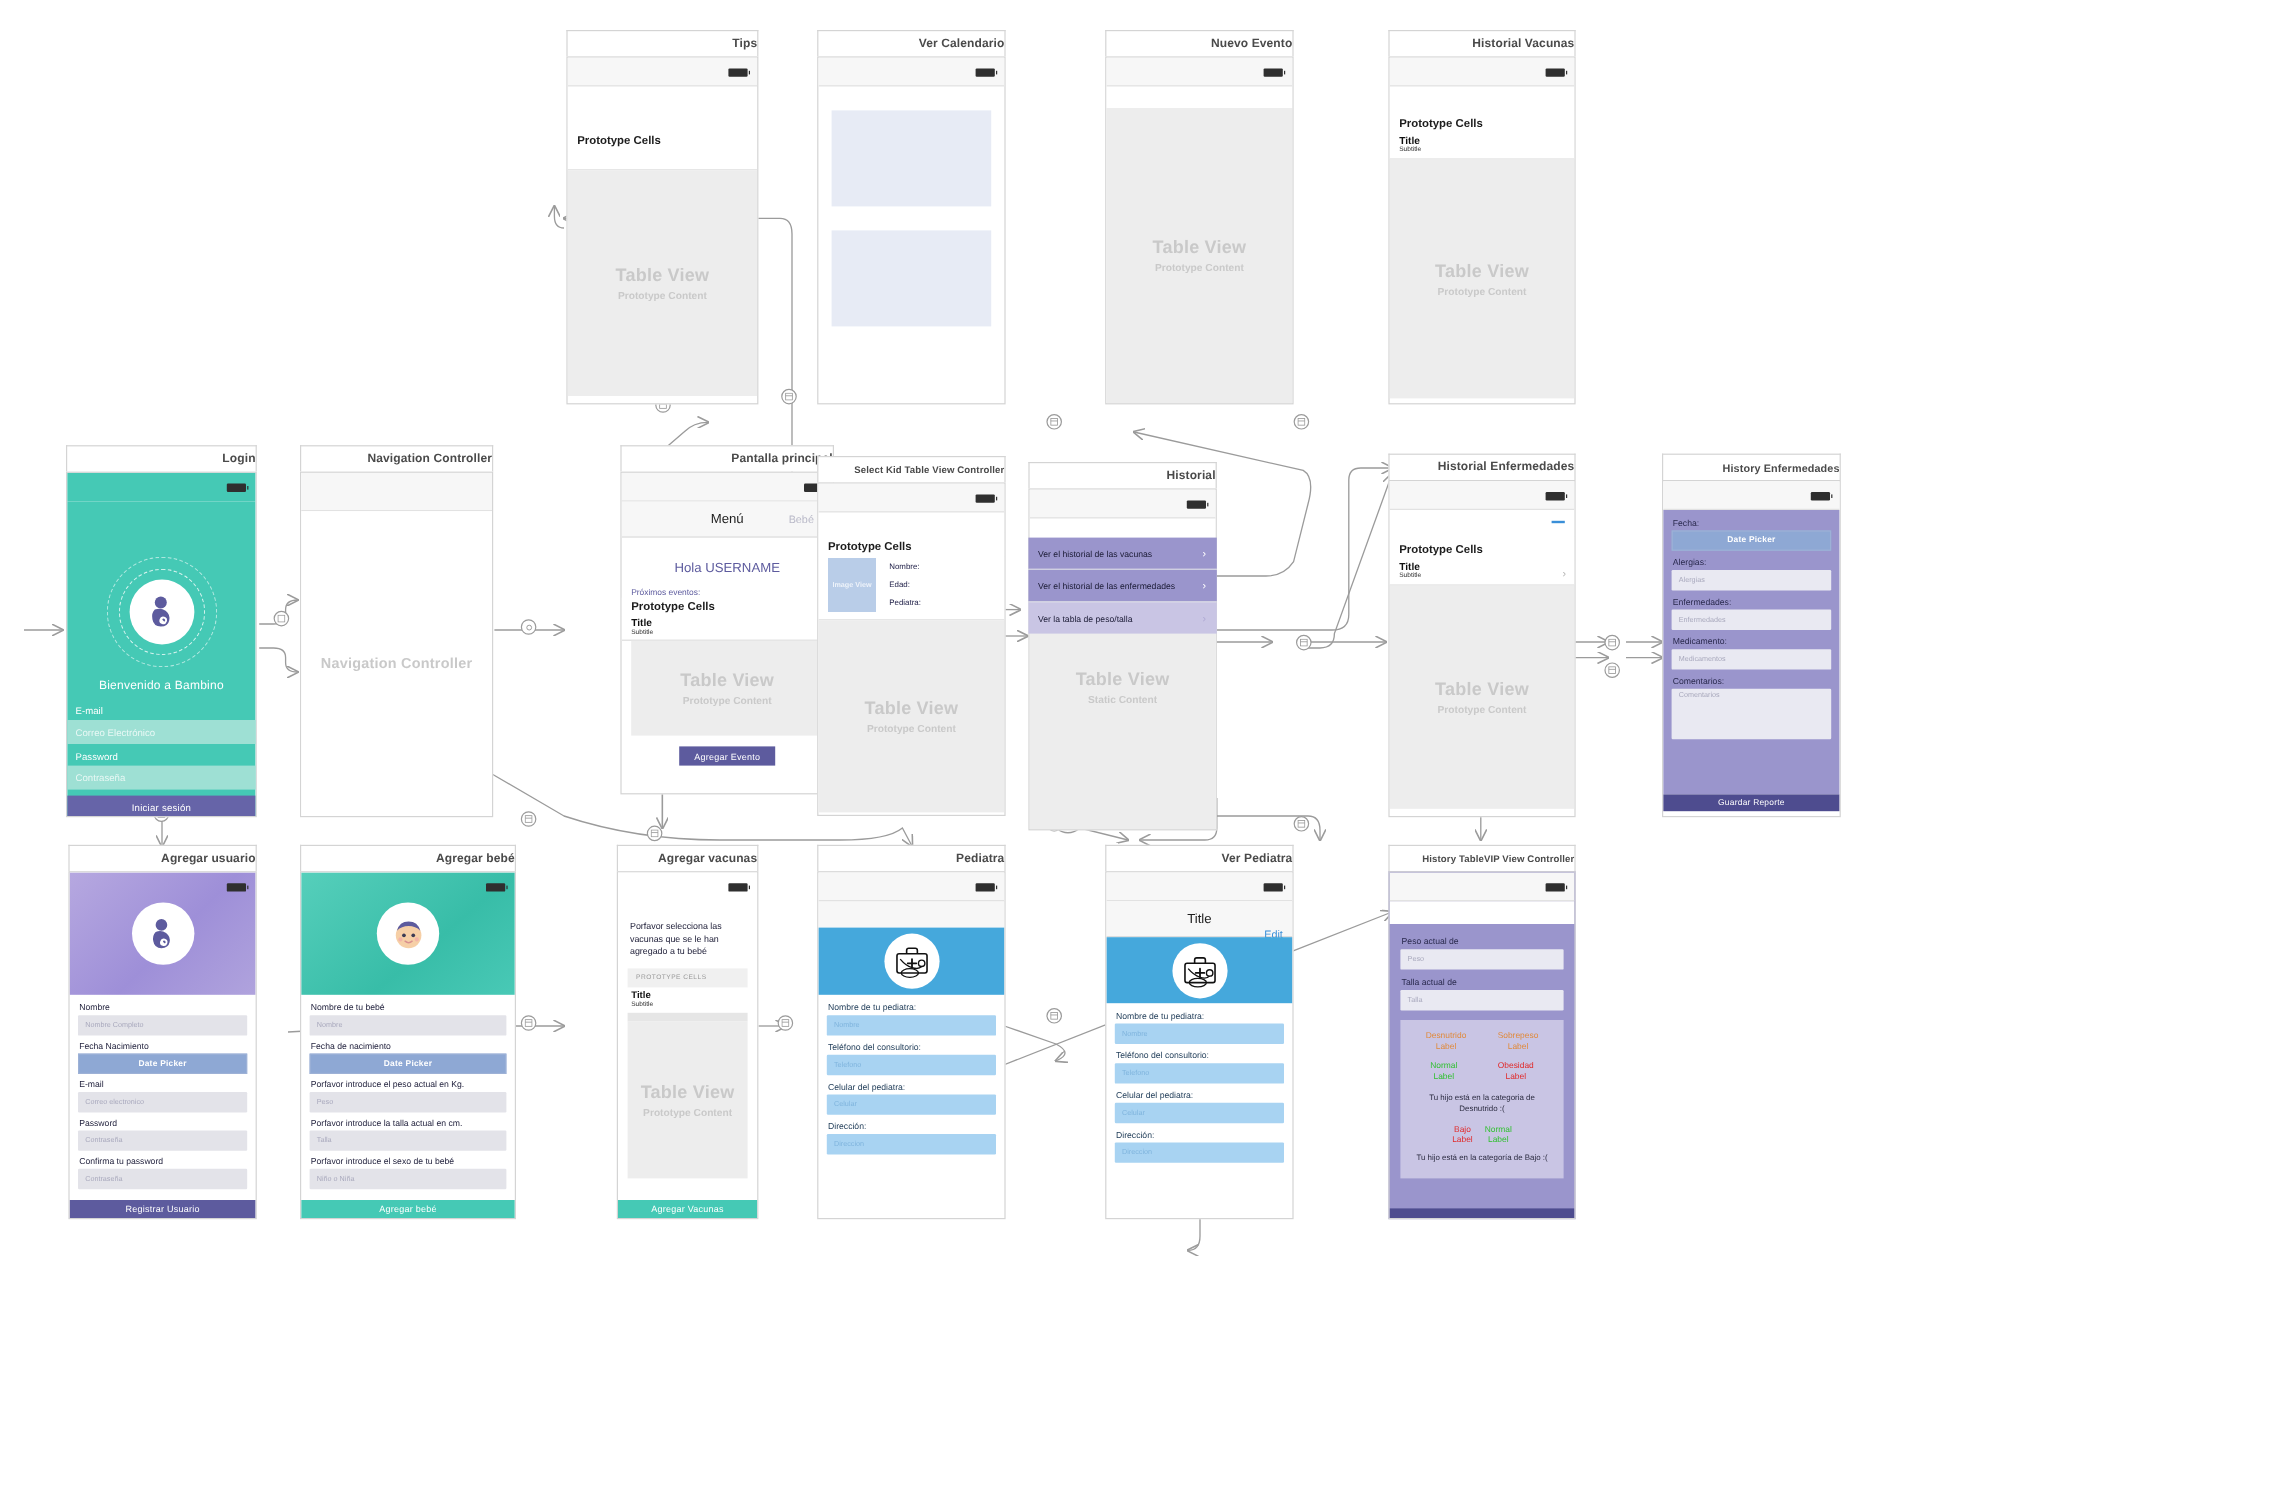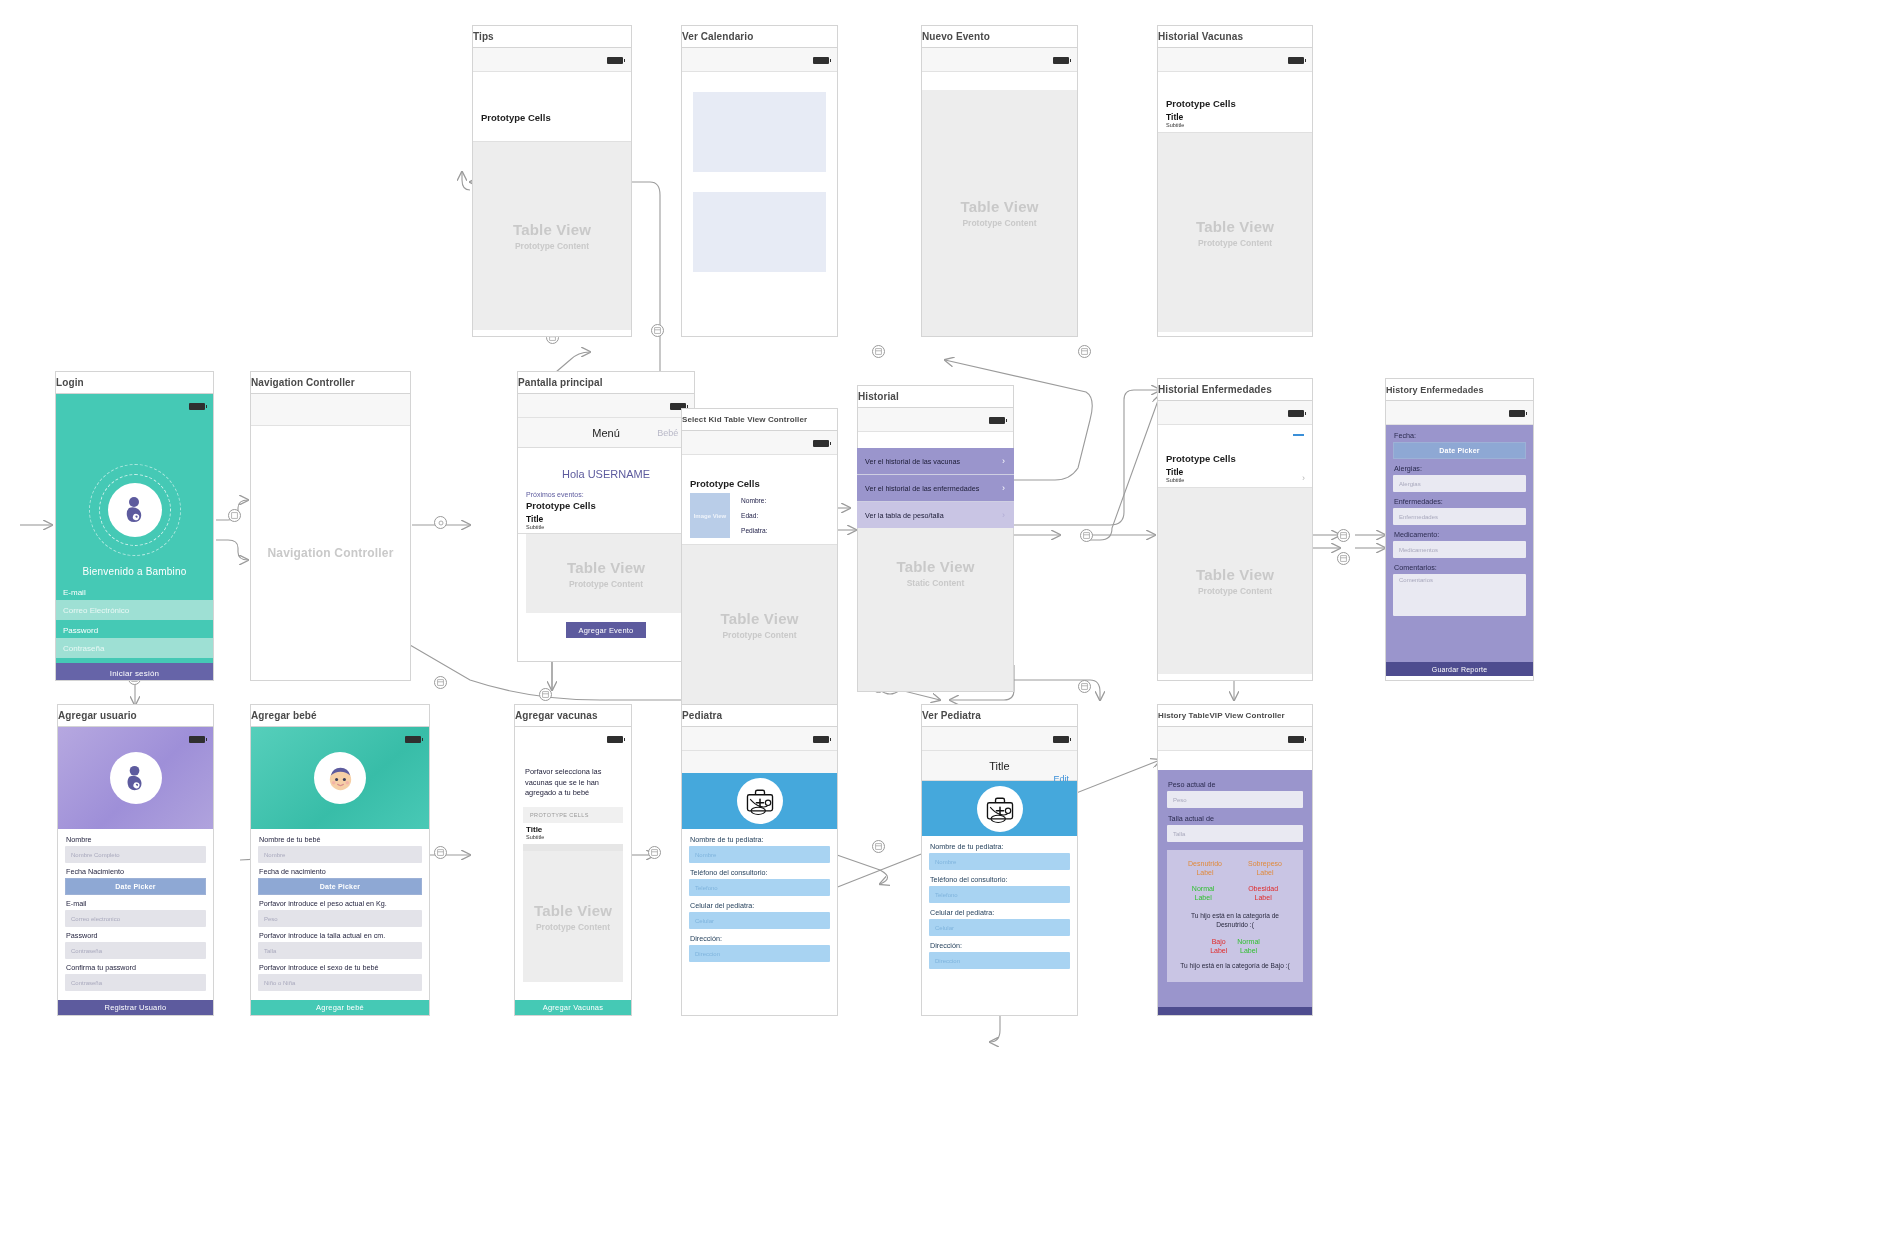--- a/index.html
+++ b/index.html
@@ -11,21 +11,21 @@
     position:relative;
     overflow:hidden;
     -webkit-font-smoothing:antialiased;
   }
   #canvas { position:absolute; inset:0; }
   svg.wires { position:absolute; left:0; top:0; width:1894px; height:1242px; pointer-events:none; }
 
   
   .scene { position:absolute; }
   .scene-title {
-    height:22px; line-height:22px; text-align:left;
+    height:22px; line-height:22px; text-align:right;
     font-size:10px; font-weight:bold; color:#4a4a4a;
     background:#ffffff; border:1px solid #d4d4d4; border-bottom:none;
     letter-spacing:.1px; white-space:nowrap; overflow:hidden;
   }
   .device {
     border:1px solid #d4d4d4; background:#ffffff;
     position:relative; overflow:hidden;
   }
   .statusbar {
     height:24px; background:#f7f7f7; border-bottom:1px solid #e2e2e2;
@@ -473,21 +473,21 @@
         <div class="tv-t1">Table View</div>
         <div class="tv-t2">Prototype Content</div>
       </div>
       <div style="display:flex;justify-content:center;margin-top:9px;">
         <div class="bigbtn" style="background:#5d5b9e;width:80px;height:16px;font-size:7.5px;">Agregar Evento</div>
       </div>
     </div>
   </div>
 
   <div class="scene" style="left:681px;top:380px;width:157px;">
-    <div class="scene-title" style="font-size:8px;margin-top:28px;">Select Kid Table View Controller</div>
+    <div class="scene-title" style="font-size:8px;">Select Kid Table View Controller</div>
     <div class="device" style="height:278px;">
       <div class="statusbar">
           <div class="battery"></div>
         </div>
       <div style="height:17px;background:#fff;"></div>
       <div class="proto-header">Prototype Cells</div>
       <div style="display:flex;background:#fff;padding:1px 8px 6px 8px;border-bottom:1px solid #e0e0e0;">
         <div style="width:40px;height:45px;background:#b9cde8;display:flex;align-items:center;justify-content:center;color:#eef3fa;font-size:6px;font-weight:bold;">Image View</div>
         <div style="margin-left:11px;display:flex;flex-direction:column;justify-content:space-around;">
           <div style="font-size:6.6px;color:#22224a;">Nombre:</div>

